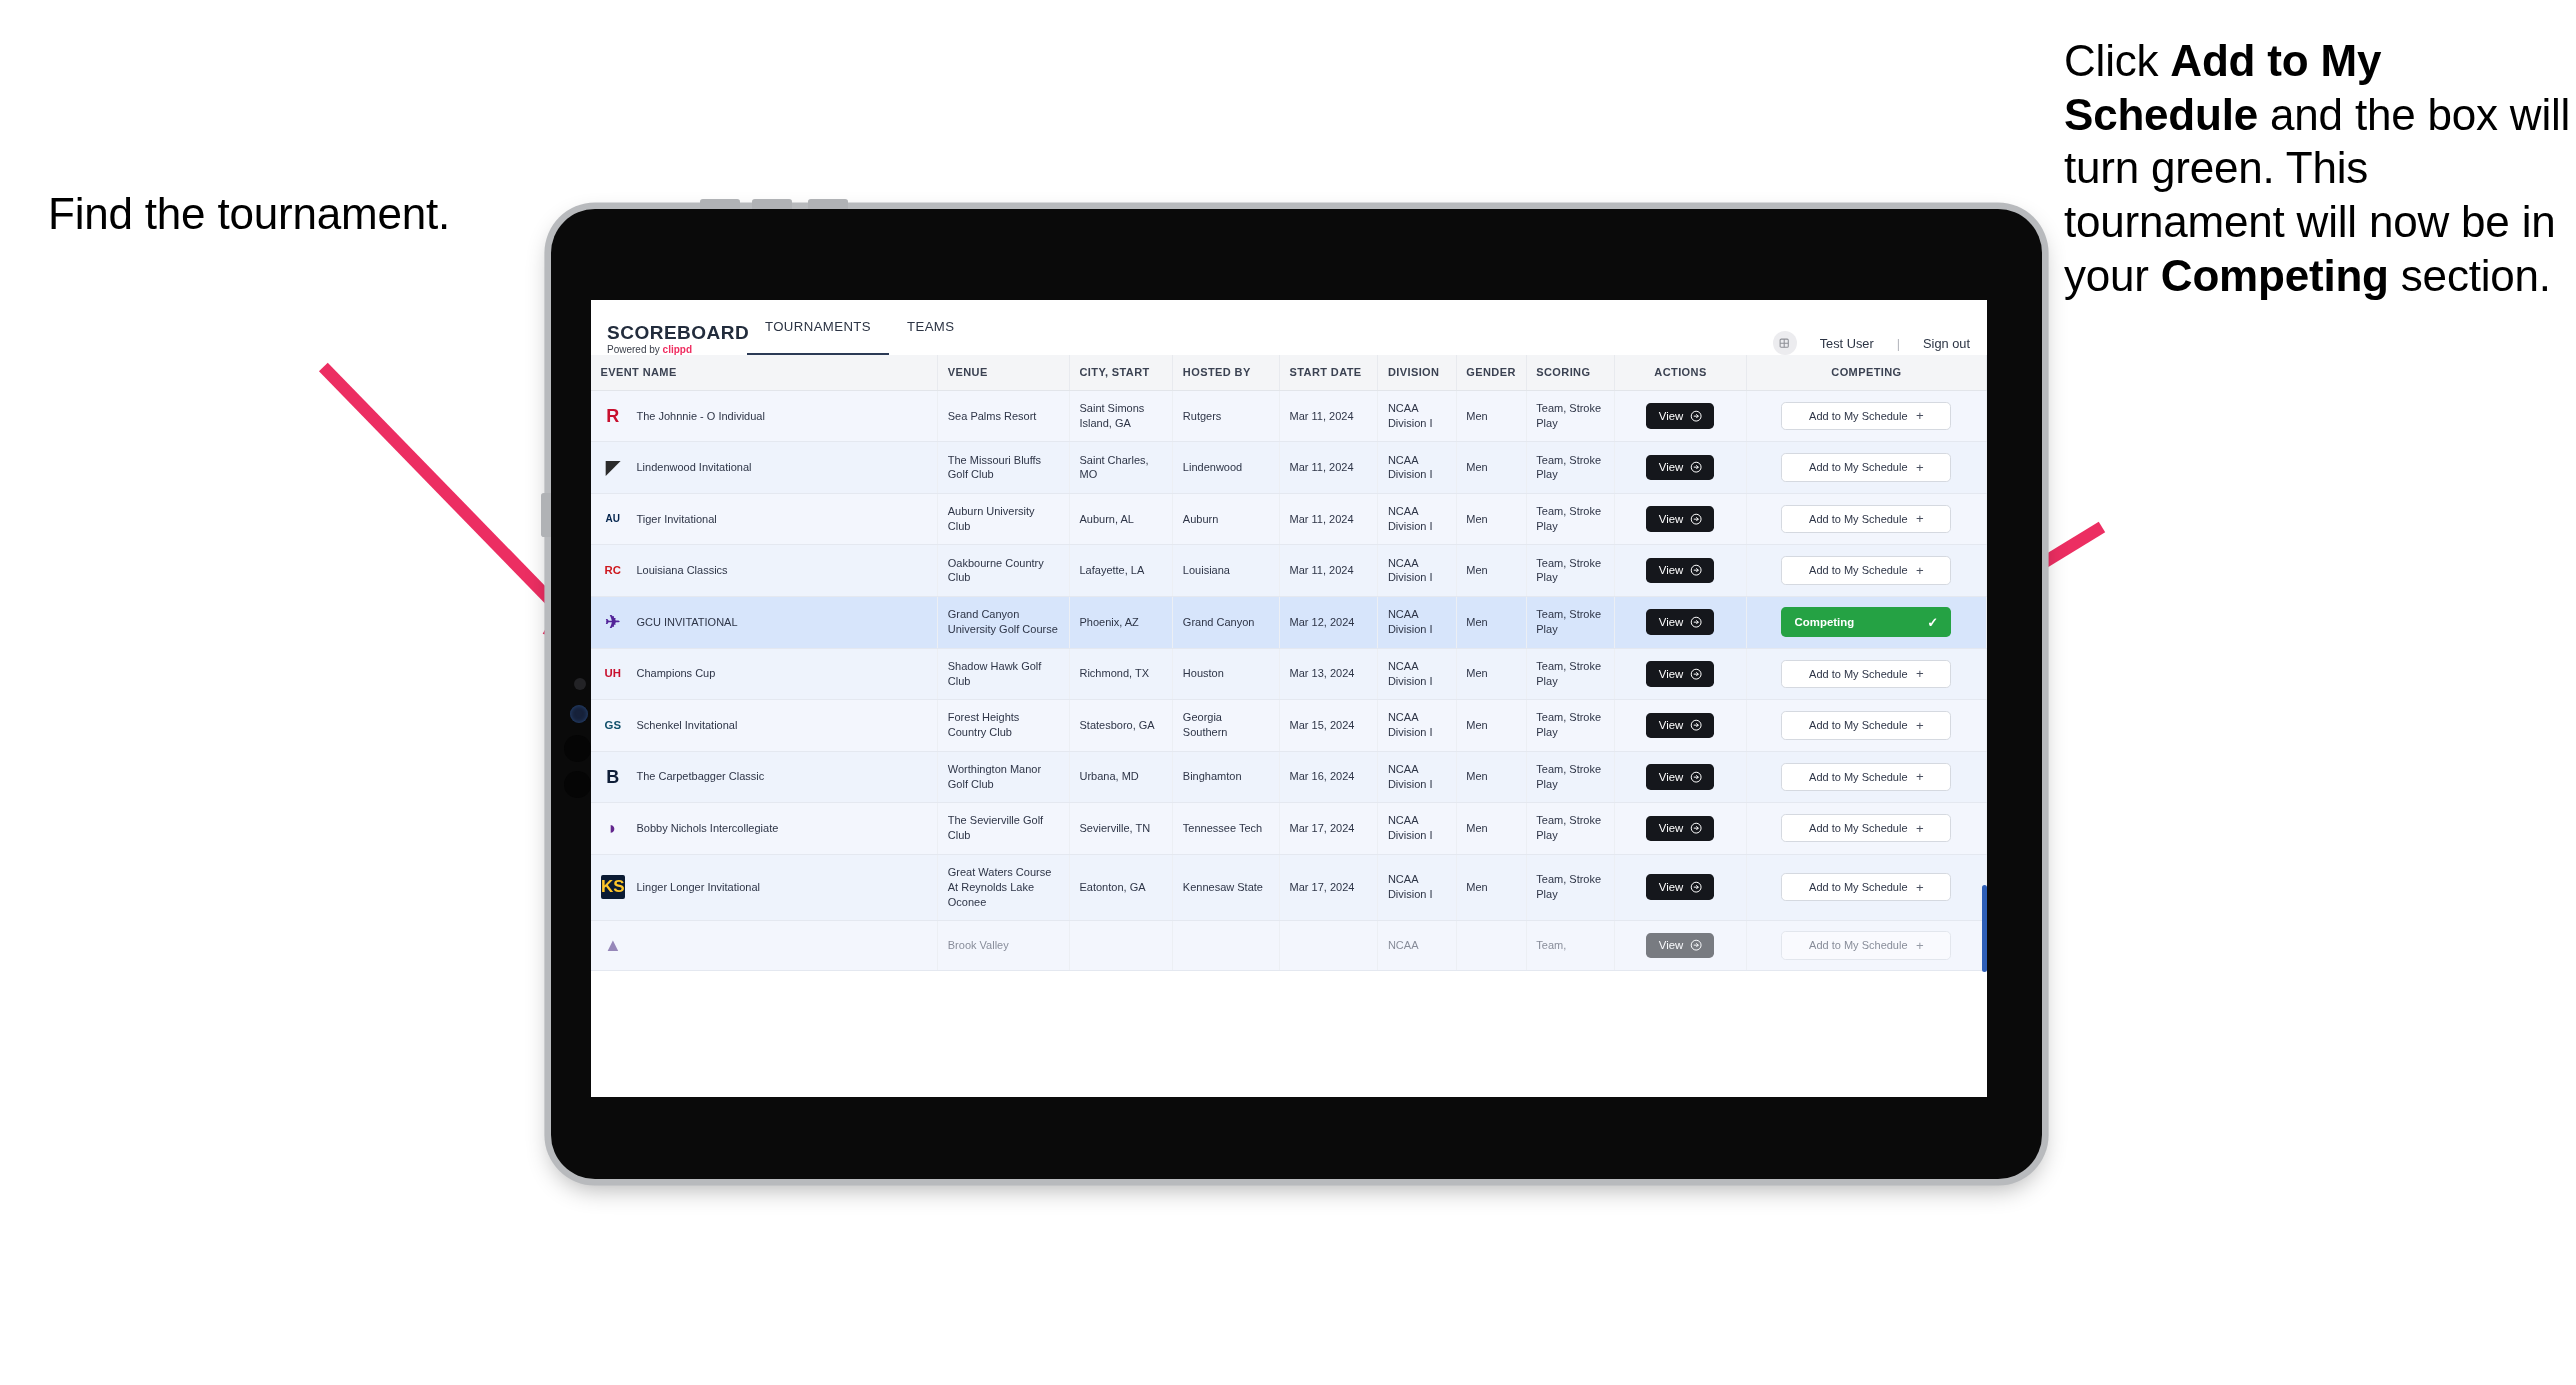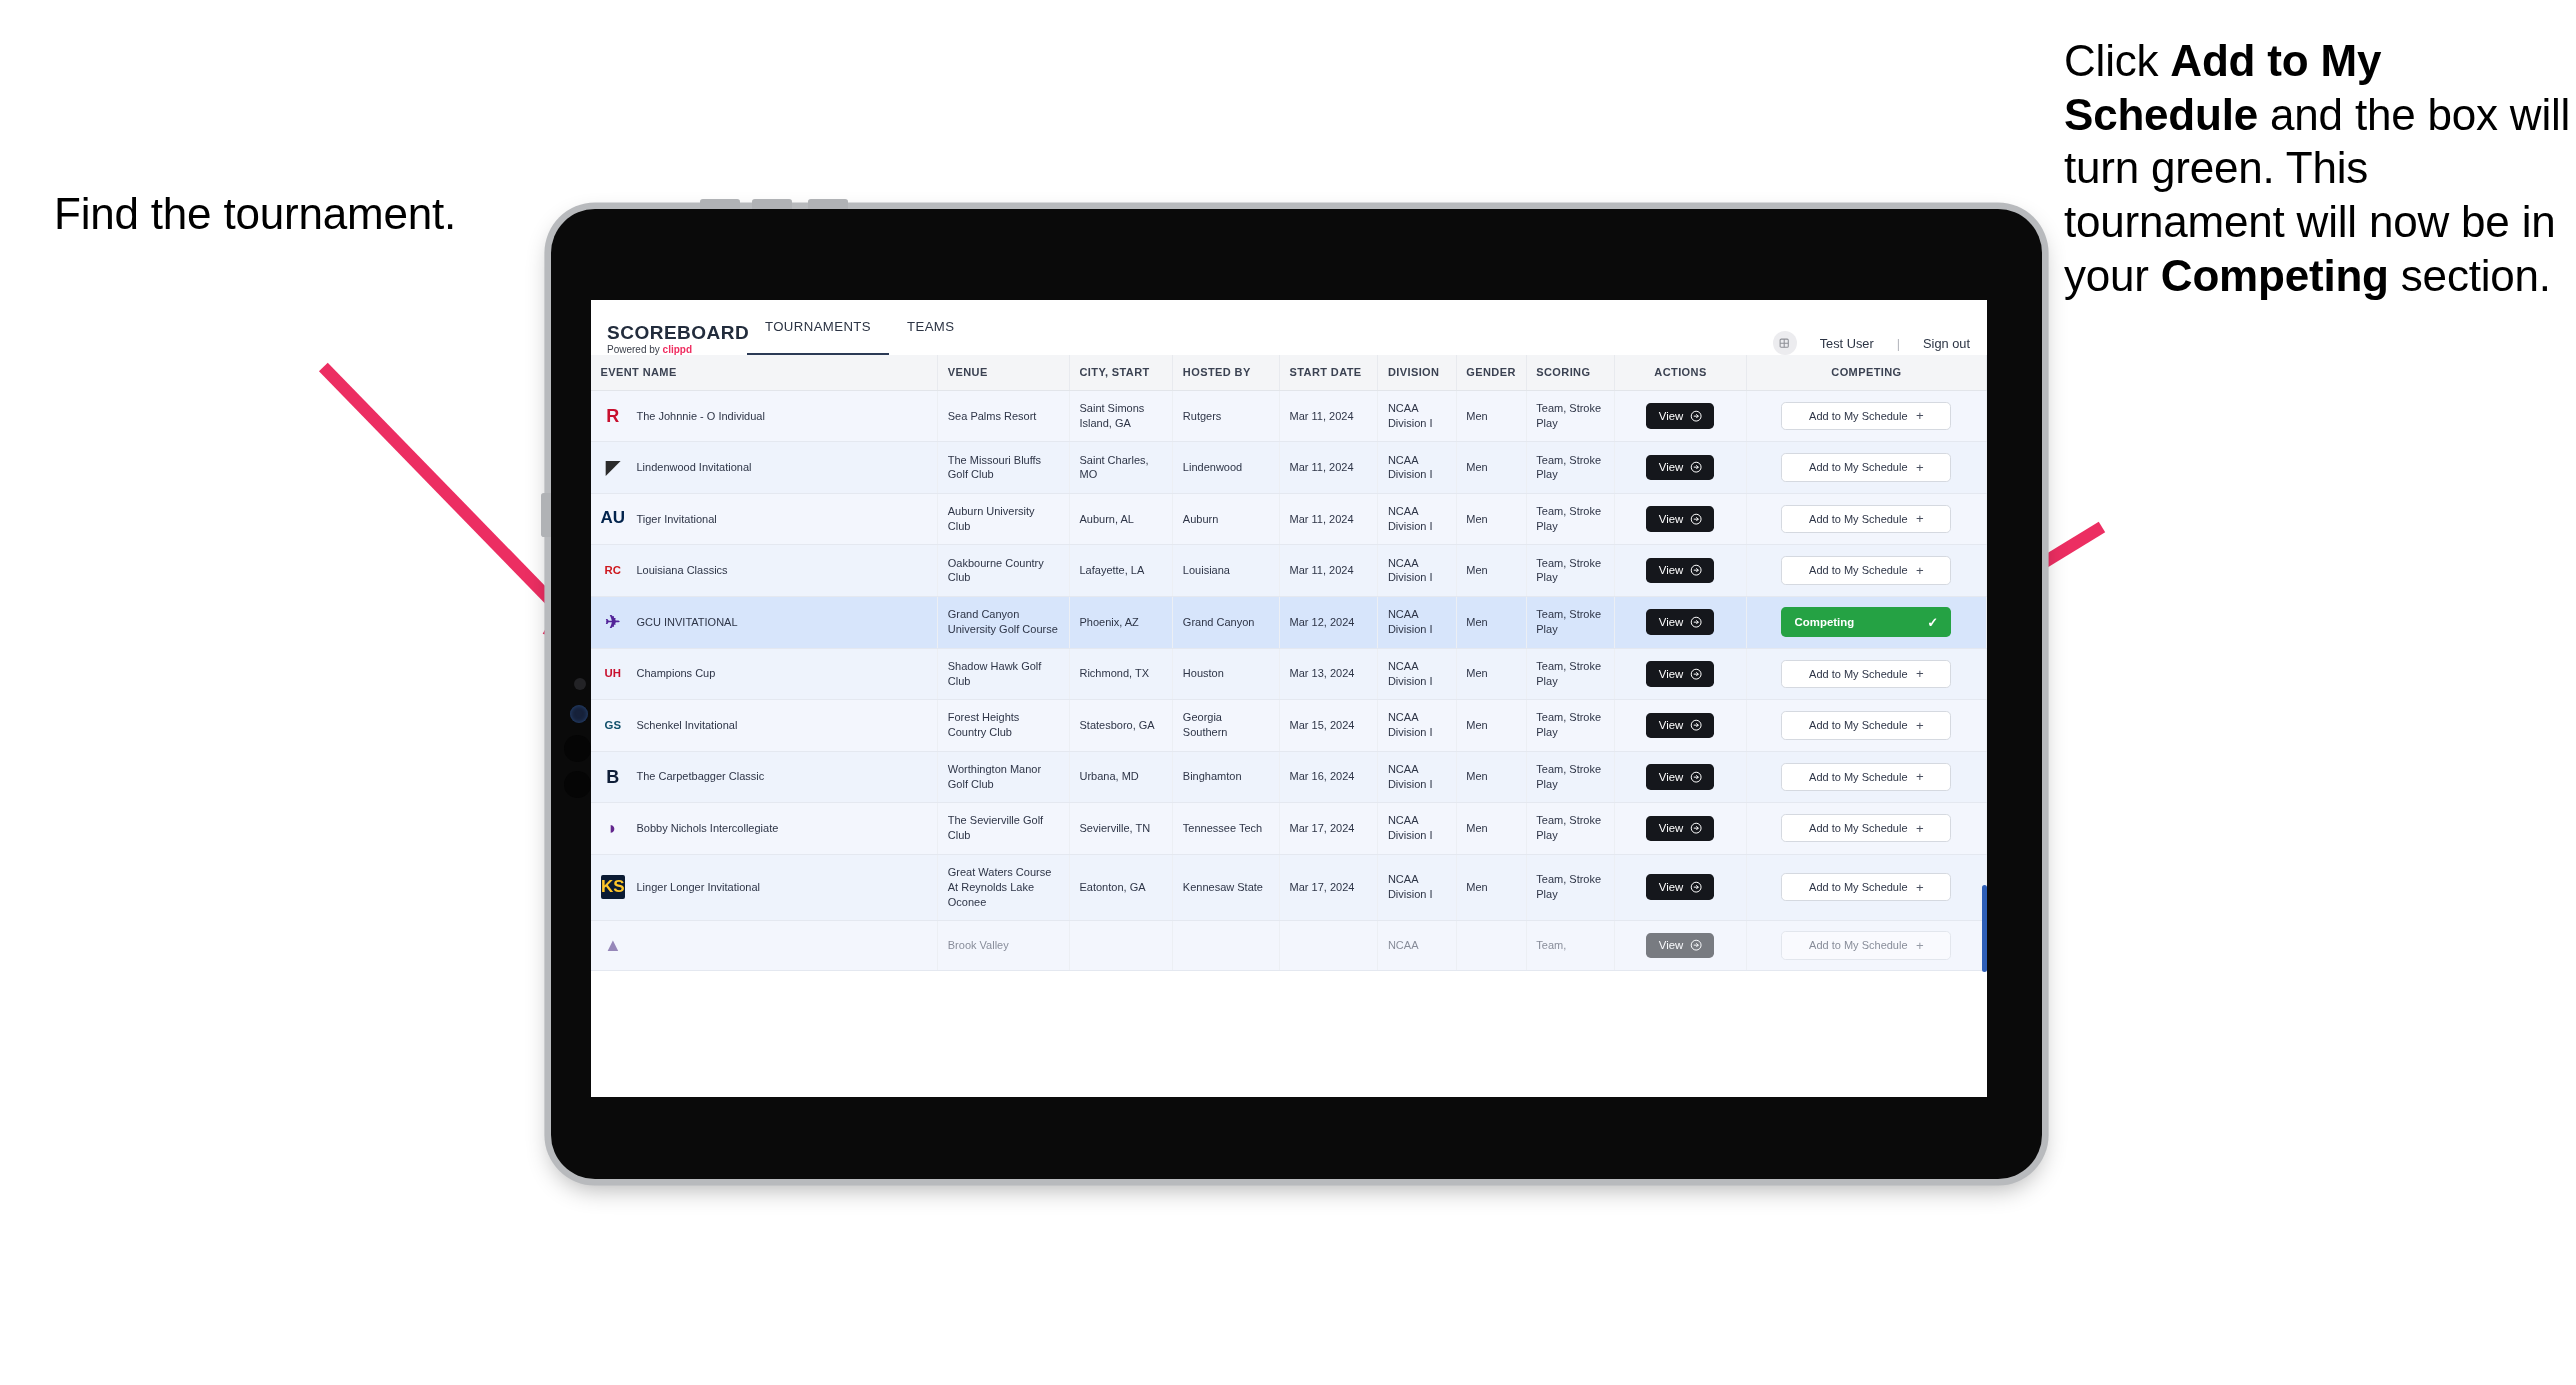--- a/index.html
+++ b/index.html
@@ -14,21 +14,21 @@
   
   .annot {
     position: absolute;
     color: #000;
     font-size: 44px;
     line-height: 1.22;
     font-weight: 400;
     letter-spacing: -0.2px;
   }
   .annot b { font-weight: 700; }
-  #annot-left  { left: 54px;  top: 187px;  width: 407px; }
+  #annot-left  { left: 48px;  top: 187px;  width: 407px; }
   #annot-right { left: 2064px; top: 34px;   width: 511px; }
 
   
   .arrow-svg { position: absolute; overflow: visible; pointer-events: none; }
 
   
   #tablet {
     position: absolute;
     left: 551px; top: 209px;
     width: 1491px; height: 970px;
@@ -332,21 +332,21 @@
                       </svg></span>
                   </button></td>
                 <td class="center"><button class="btn-add">
                     <span>Add to My Schedule</span>
                     <span class="plus">+</span>
                   </button></td>
               </tr>
               <tr>
                 <td>
                   <div class="ev-cell">
-                    <span class="logo" style="color: rgb(3, 36, 77); background: transparent; font-size: 17px;">AU</span>
+                    <span class="logo" style="color: rgb(3, 36, 77); background: transparent; font-size: 10px;">AU</span>
                     <span>Tiger Invitational</span>
                   </div>
                 </td>
                 <td>Auburn University Club</td>
                 <td>Auburn, AL</td>
                 <td>Auburn</td>
                 <td>Mar 11, 2024</td>
                 <td>NCAA Division I</td>
                 <td>Men</td>
                 <td>Team, Stroke Play</td>

